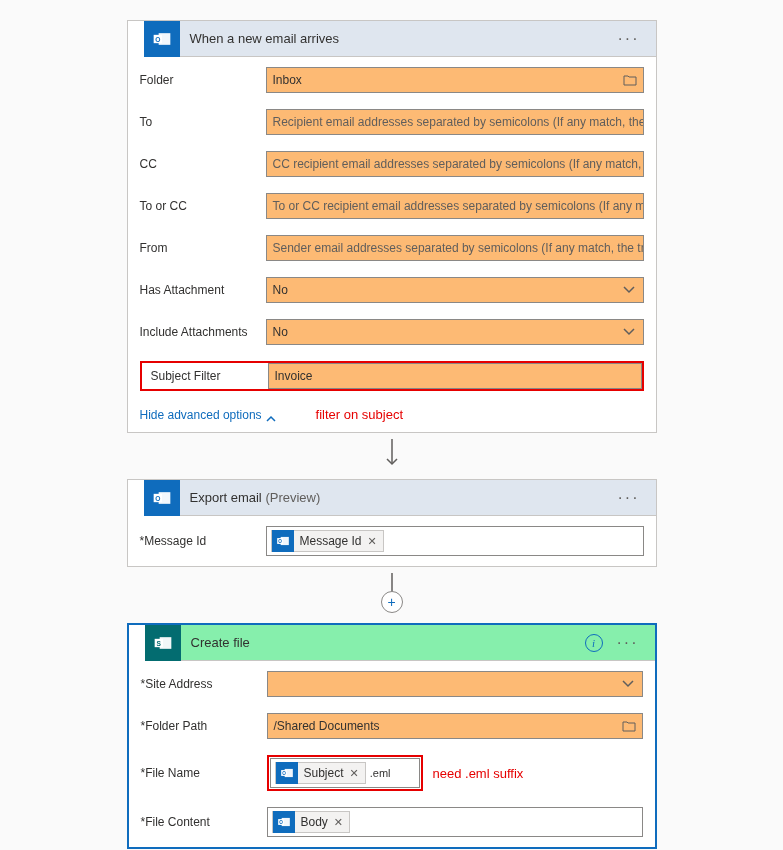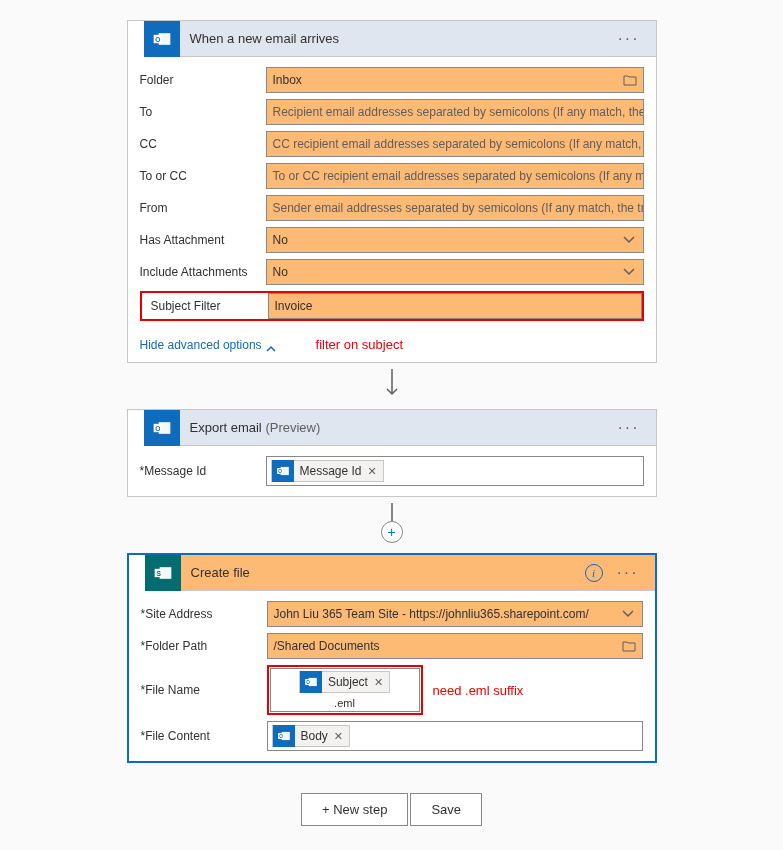--- a/index.html
+++ b/index.html
@@ -1,30 +1,30 @@
 <!DOCTYPE html>
 <html><head>
 <meta charset="utf-8">
 <style>
 * { box-sizing: border-box; margin: 0; padding: 0; }
 body { font-family: "Segoe UI", Arial, sans-serif; background: #fafafa; font-size: 12px; color: #323130; }
 .canvas { width: 783px; margin: 0 auto; padding: 20px 0; display: flex; flex-direction: column; align-items: center; }
 .card { width: 530px; background: #fff; border: 1px solid #c8c6c4; }
 .card-header { display: flex; align-items: center; background: #dfe6ef; border-bottom: 1px solid #c8c6c4; padding: 0 10px 0 0; height: 36px; margin-left: 16px; }
-.card-header.selected-header { background: #fdba74; }
+.card-header.selected-header { background: #86efac; }
 .card-icon { width: 36px; height: 36px; background: #0F6CBD; display: flex; align-items: center; justify-content: center; }
 .card-icon.sp { background: #036C70; }
 .card-icon svg { width: 20px; height: 20px; }
 .card-title { flex: 1; padding-left: 10px; font-size: 13px; color: #323130; }
 .card-title .preview { color: #605e5c; }
 .card-menu { color: #605e5c; font-size: 16px; letter-spacing: 2px; padding: 0 6px; cursor: pointer; }
 .card-info { width: 18px; height: 18px; border: 1.5px solid #0F6CBD; border-radius: 50%; color: #0F6CBD; font-size: 11px; display: flex; align-items: center; justify-content: center; margin-right: 8px; font-style: italic; font-family: Georgia, serif; }
 .card-body { padding: 10px 12px; }
 .card.selected { border: 2px solid #0F6CBD; }
-.row { display: flex; align-items: center; margin-bottom: 6px; }
+.row { display: flex; align-items: center; margin-bottom: 16px; }
 .row:last-child { margin-bottom: 0; }
 .label { width: 126px; font-size: 12px; color: #323130; flex-shrink: 0; }
 .req::before { content: "*"; color: #323130; }
 .field { flex: 1; height: 26px; border: 1px solid #8a8886; background: #fdba74; display: flex; align-items: center; padding: 0 6px; font-size: 12px; color: #323130; position: relative; overflow: hidden; white-space: nowrap; text-overflow: ellipsis; }
 .field.placeholder { color: #605e5c; }
 .field .chev { position: absolute; right: 8px; color: #605e5c; }
 .field .folder-ic { position: absolute; right: 6px; color: #605e5c; }
 .token-field { flex: 1; min-height: 30px; border: 1px solid #8a8886; background: #fff; display: flex; align-items: center; padding: 2px 4px; gap: 4px; }
 .token { display: inline-flex; align-items: center; background: #f3f2f1; border: 1px solid #c8c6c4; height: 22px; padding-right: 6px; }
 .token-ic { width: 22px; height: 22px; background: #0F6CBD; display: flex; align-items: center; justify-content: center; margin-right: 6px; }
@@ -184,21 +184,20 @@
           </svg>
       </div>
       <div class="card-title">Create file</div>
       <div class="card-info">i</div>
       <div class="card-menu">···</div>
     </div>
     <div class="card-body">
       <div class="row">
         <div class="label req">Site Address</div>
         <div class="field">
-            <span>John Liu 365 Team Site - https://johnliu365.sharepoint.com/</span>
             <span class="chev">
               <svg width="12" height="8" viewBox="0 0 12 8">
                 <path d="M1 1l5 5 5-5" fill="none" stroke="#605e5c" stroke-width="1.5"></path>
               </svg>
             </span>
           </div>
       </div>
       <div class="row">
         <div class="label req">Folder Path</div>
         <div class="field">
@@ -207,21 +206,21 @@
               <svg width="14" height="12" viewBox="0 0 14 12">
                 <path d="M1 2h4l1 1h7v8H1z" fill="none" stroke="#605e5c" stroke-width="1"></path>
               </svg>
             </span>
           </div>
       </div>
       <div class="row">
         <div class="label req">File Name</div>
         <div class="highlight-row" style="flex:1; gap:10px;">
           <div class="highlight-box">
-            <div class="token-field" style="width:150px;flex-direction:column;">
+            <div class="token-field" style="width:150px;">
               <span class="token">
                 <span class="token-ic">
                     <svg viewBox="0 0 24 24">
                       <rect x="8" y="5" width="14" height="14" fill="#fff" opacity="0.95"></rect>
                       <rect x="2" y="7" width="10" height="10" fill="#fff"></rect>
                       <text x="7" y="15" text-anchor="middle" font-size="8" fill="#0F6CBD" font-weight="bold">O</text>
                     </svg>
                   </span>
                 <span>Subject</span>
                 <span class="token-x">✕</span>

